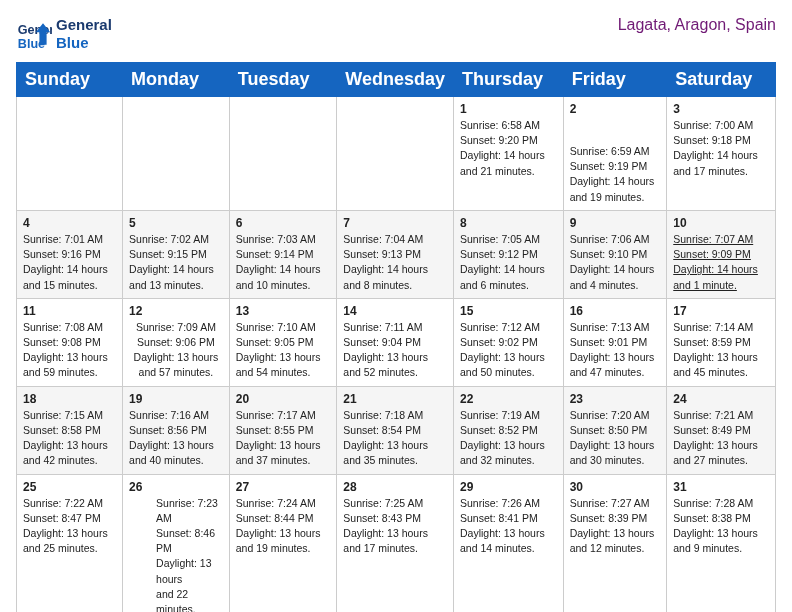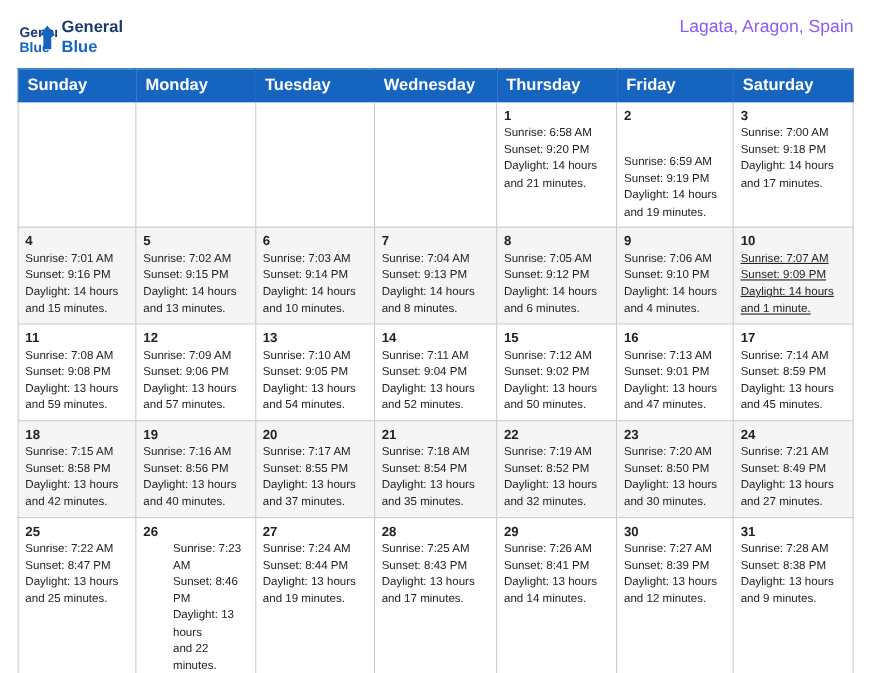--- a/index.html
+++ b/index.html
@@ -29,33 +29,33 @@
       text-align: right;
     }
     .month-title {
       font-size: 42px;
       font-weight: bold;
       color: #1a1a2e;
       line-height: 1;
     }
     .location-title {
       font-size: 16px;
-      color: #8b5cf6;
+      color: #701a75;
     }
     .calendar-table {
       width: 100%;
       border-collapse: collapse;
       border: 1px solid #ccc;
     }
     .calendar-table th {
       background-color: #1565c0;
       color: #fff;
       text-align: left;
       padding: 6px 8px;
-      font-size: 15px;
+      font-size: 18px;
       border: 1px solid #1565c0;
     }
     .calendar-table td {
       vertical-align: top;
       padding: 5px 6px;
       border: 1px solid #ccc;
       width: 113px;
       min-height: 80px;
       font-size: 10.5px;
       color: #222;
@@ -198,21 +198,21 @@
       <tr class="row-odd">
         <td>
           <span class="day-number">11</span>
           <div class="day-info" style="white-space: pre-line;">Sunrise: 7:08 AM
 Sunset: 9:08 PM
 Daylight: 13 hours
 and 59 minutes.</div>
         </td>
         <td>
           <span class="day-number">12</span>
-          <div class="day-info" style="white-space: pre-line;">Sunrise: 7:09 AM
+          <div class="day-info" style="white-space: pre-line; text-align: center;">Sunrise: 7:09 AM
 Sunset: 9:06 PM
 Daylight: 13 hours
 and 57 minutes.</div>
         </td>
         <td>
           <span class="day-number">13</span>
           <div class="day-info" style="white-space: pre-line;">Sunrise: 7:10 AM
 Sunset: 9:05 PM
 Daylight: 13 hours
 and 54 minutes.</div>

